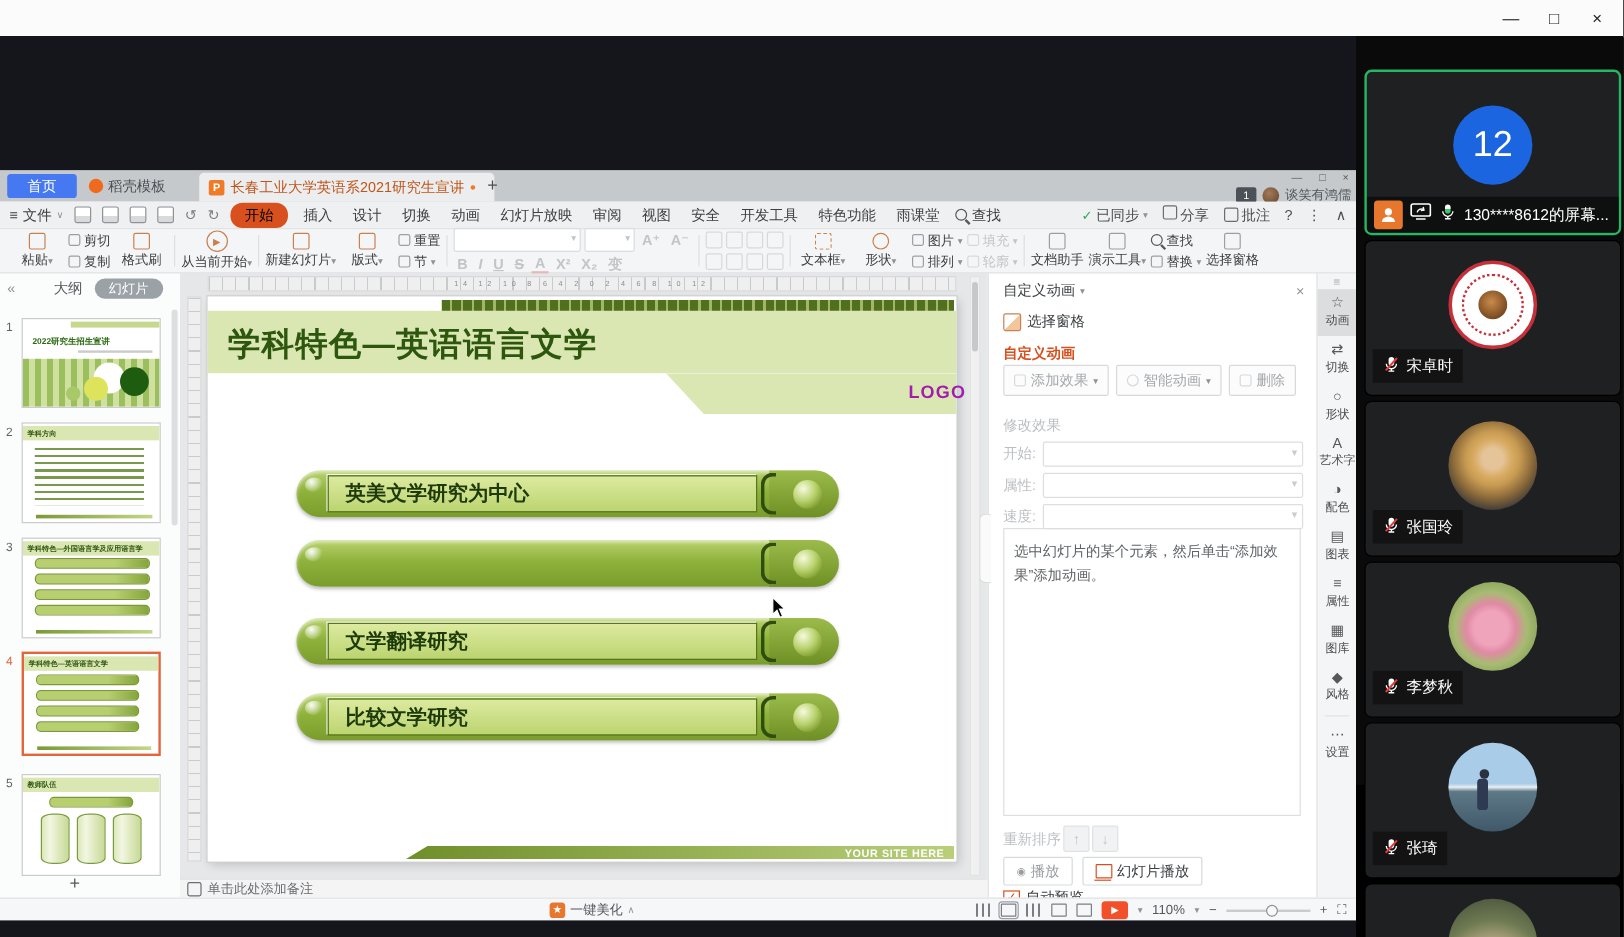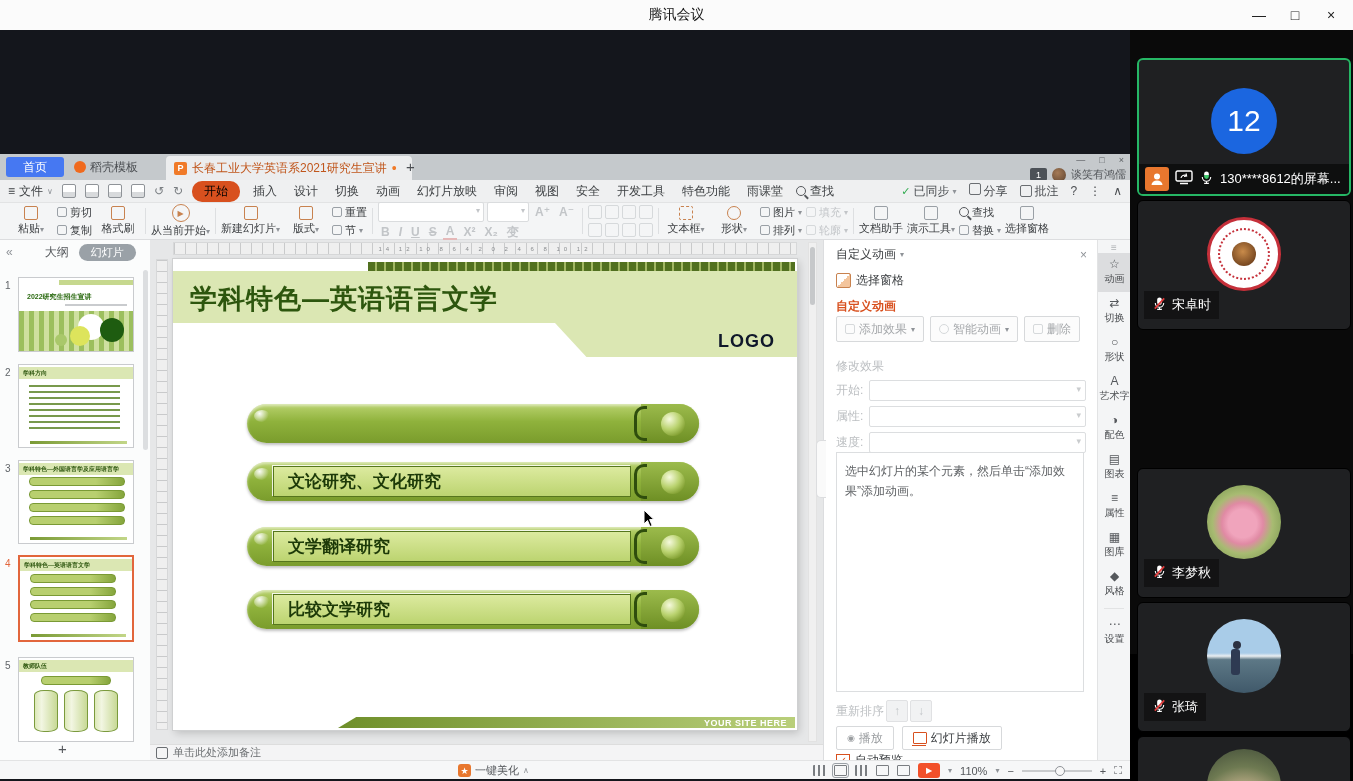--- a/index.html
+++ b/index.html
@@ -6,21 +6,21 @@
   #app{position:relative;width:1353px;height:781px;overflow:hidden;background:#000;
        font-family:"Liberation Sans","DejaVu Sans",sans-serif;-webkit-font-smoothing:antialiased;}
   
   .titlebar{position:absolute;left:0;top:0;width:1353px;height:30px;background:#fbfbfb;border-bottom:1px solid #e3e3e3;}
   .tb-title{position:absolute;left:0;right:0;top:6px;text-align:center;font-size:14px;color:#1a1a1a;}
   .tb-ctrls{position:absolute;right:4px;top:0;height:30px;display:flex;}
   .tb-btn{width:36px;height:30px;display:flex;align-items:center;justify-content:center;font-size:14px;color:#222;}
   
   .sharebg{position:absolute;left:0;top:30px;width:1130px;height:751px;background:#14161c;}
   
-  .wps{position:absolute;left:0;top:142px;width:1130px;height:624px;background:#f0f1f2;font-size:12px;color:#3d4043;margin-top:12px;}
+  .wps{position:absolute;left:0;top:142px;width:1130px;height:624px;background:#f0f1f2;font-size:12px;color:#3d4043;}
   .tabbar{position:absolute;left:0;top:0;width:1130px;height:26px;background:#c5c9cc;}
   .home-tab{position:absolute;left:6px;top:3px;width:58px;height:20px;background:#4678f2;color:#fff;border-radius:3px;display:flex;align-items:center;justify-content:center;font-size:12px;}
   .docer-tab{position:absolute;left:74px;top:3px;height:20px;display:flex;align-items:center;gap:4px;color:#4b4e52;font-size:12px;}
   .flame{width:12px;height:12px;border-radius:50%;background:#f06a1e;display:inline-block;}
   .doc-tab{position:absolute;left:166px;top:2px;width:230px;height:24px;background:#ecedee;border-radius:4px 4px 0 0;display:flex;align-items:center;gap:5px;padding:0 8px;font-size:12px;color:#c0561c;}
   .pico{width:13px;height:13px;background:#f07a28;color:#fff;border-radius:2px;font-size:9px;font-weight:bold;display:flex;align-items:center;justify-content:center;}
   .moddot{color:#f07a28;font-size:14px;line-height:10px;}
   .newtab{position:absolute;left:406px;top:4px;font-size:15px;color:#4b4e52;}
   .wps-ctrls{position:absolute;right:6px;top:1px;display:flex;gap:14px;color:#5a5e62;font-size:9px;}
   .wps-user{position:absolute;right:4px;top:13px;display:flex;align-items:center;gap:5px;font-size:11px;color:#55585c;}
@@ -74,21 +74,21 @@
   .hruler{position:absolute;left:23px;top:2px;width:624px;height:13px;background:#efefef;border:1px solid #d7d8d9;box-sizing:border-box;
           font-size:6px;color:#8a8d90;overflow:hidden;line-height:12px;text-align:center;letter-spacing:4px;white-space:nowrap;
           background-image:repeating-linear-gradient(90deg,#c9cacb 0 1px,transparent 1px 11px);}
   .vruler{position:absolute;left:6px;top:19px;width:12px;height:471px;background:#efefef;border:1px solid #d7d8d9;box-sizing:border-box;
           background-image:repeating-linear-gradient(180deg,#c9cacb 0 1px,transparent 1px 11px);}
   .canvas{position:absolute;left:23px;top:19px;width:624px;height:471px;background:#fff;box-shadow:0 0 0 1px #cfd0d1,2px 3px 8px rgba(0,0,0,.18);}
   .dashstrip{position:absolute;left:195px;top:3px;width:427px;height:9px;background:repeating-linear-gradient(90deg,#51701f 0 7px,#a2b764 7px 9px);}
   .gband{position:absolute;left:0;top:12px;width:624px;height:52px;background:#dbe7b3;}
   .stitle{position:absolute;left:17px;top:22px;font-size:27px;font-weight:bold;color:#2d560e;letter-spacing:1px;}
   .wedge{position:absolute;left:382px;top:64px;width:242px;height:34px;background:#dbe7b3;clip-path:polygon(0 0,100% 0,100% 100%,13% 100%);}
-  .slogo{position:absolute;left:545px;top:72px;font-size:18px;font-weight:bold;color:#0f172a;letter-spacing:1px;}
+  .slogo{position:absolute;left:584px;top:72px;font-size:15px;font-weight:bold;color:#a21caf;letter-spacing:1px;}
   .pill{position:absolute;left:74px;width:452px;height:39px;border-radius:20px;
         background:linear-gradient(180deg,#b9d26e,#8fb23c 45%,#7a9c2c);
         box-shadow:inset 0 2px 3px rgba(255,255,255,.55),0 2px 3px rgba(0,0,0,.25);}
   .pill .lsh{position:absolute;left:7px;top:6px;width:16px;height:12px;border-radius:50%;background:radial-gradient(circle at 35% 30%,rgba(255,255,255,.95),rgba(255,255,255,0) 70%);}
   .pill .cap{position:absolute;right:0;top:0;bottom:0;width:58px;border-radius:0 20px 20px 0;background:linear-gradient(180deg,#9cbb4c,#6e8f24);}
   .pill .sph{position:absolute;right:14px;top:8px;width:24px;height:24px;border-radius:50%;background:radial-gradient(circle at 35% 30%,#f6fadd,#b9d26e 45%,#7e9c2e 80%);}
   .pill .brk{position:absolute;right:52px;top:2px;bottom:2px;width:10px;border:3px solid #2f4d0d;border-right:none;border-radius:10px 0 0 10px;}
   .pill .txt{position:absolute;left:26px;right:68px;top:4px;bottom:4px;background:linear-gradient(180deg,#dcea9f,#bcd470);border:1px solid #56761d;
              box-shadow:-1px -1px 0 rgba(255,255,255,.85);display:flex;align-items:center;padding-left:14px;
              font-family:"Liberation Serif","DejaVu Serif",serif;font-size:17px;font-weight:600;color:#1d3a08;}
@@ -163,21 +163,20 @@
   .av-zq .hd{position:absolute;left:26px;top:22px;width:8px;height:8px;border-radius:50%;background:#2c3142;}
   .av-park{background:radial-gradient(circle at 50% 85%,#cdb893 0 28%,#6e7a52 62%,#414c38 100%);}
   .micw{flex:none;}
 </style>
 </head>
 <body>
 
 <div id="app">
 
   <div class="titlebar">
-    <div class="tb-title">腾讯会议</div>
     <div class="tb-ctrls">
       <div class="tb-btn">—</div>
       <div class="tb-btn">□</div>
       <div class="tb-btn">×</div>
     </div>
   </div>
 
   <div class="sharebg"></div>
 
   <div class="wps">
@@ -483,27 +482,27 @@
         <div class="dashstrip"></div>
         <div class="stitle">学科特色—英语语言文学</div>
         <div class="wedge"></div>
         <div class="slogo">LOGO</div>
 
         <div class="pill" style="top:145px;">
           <span class="lsh"></span>
           <span class="cap"></span>
           <span class="sph"></span>
           <span class="brk"></span>
+          <span class="txt">英美文学研究为中心</span>
         </div>
         <div class="pill" style="top:203px;">
           <span class="lsh"></span>
           <span class="cap"></span>
           <span class="sph"></span>
           <span class="brk"></span>
-          <span class="txt">文论研究、文化研究</span>
         </div>
         <div class="pill" style="top:268px;">
           <span class="lsh"></span>
           <span class="cap"></span>
           <span class="sph"></span>
           <span class="brk"></span>
           <span class="txt">文学翻译研究</span>
         </div>
         <div class="pill" style="top:331px;">
           <span class="lsh"></span>
@@ -721,20 +720,35 @@
               <path d="M3.5 7.5 a4.5 4.5 0 0 0 9 0" stroke="#fff" fill="none" stroke-width="1.2"></path>
               <line x1="8" y1="12" x2="8" y2="14" stroke="#fff" stroke-width="1.2"></line>
               <line x1="5.5" y1="14.2" x2="10.5" y2="14.2" stroke="#fff" stroke-width="1.2"></line>
               <line x1="3" y1="13.5" x2="13" y2="2.5" stroke="#e23b3b" stroke-width="1.8"></line>
             </svg>
         </span>
         <span>宋卓时</span>
       </div>
     </div>
 
+    <div class="tile" style="top:304px;height:130px;">
+      <div class="avatar av-zgl"></div>
+      <div class="namechip">
+        <span class="micw">
+          <svg width="15" height="15" viewBox="0 0 16 16">
+              <rect x="5.5" y="1.5" width="5" height="8" rx="2.5" fill="#fff"></rect>
+              <path d="M3.5 7.5 a4.5 4.5 0 0 0 9 0" stroke="#fff" fill="none" stroke-width="1.2"></path>
+              <line x1="8" y1="12" x2="8" y2="14" stroke="#fff" stroke-width="1.2"></line>
+              <line x1="5.5" y1="14.2" x2="10.5" y2="14.2" stroke="#fff" stroke-width="1.2"></line>
+              <line x1="3" y1="13.5" x2="13" y2="2.5" stroke="#e23b3b" stroke-width="1.8"></line>
+            </svg>
+        </span>
+        <span>张国玲</span>
+      </div>
+    </div>
 
     <div class="tile" style="top:572px;height:130px;">
       <div class="avatar av-zq">
         <span class="fig"></span>
         <span class="hd"></span>
       </div>
       <div class="namechip">
         <span class="micw">
           <svg width="15" height="15" viewBox="0 0 16 16">
               <rect x="5.5" y="1.5" width="5" height="8" rx="2.5" fill="#fff"></rect>

